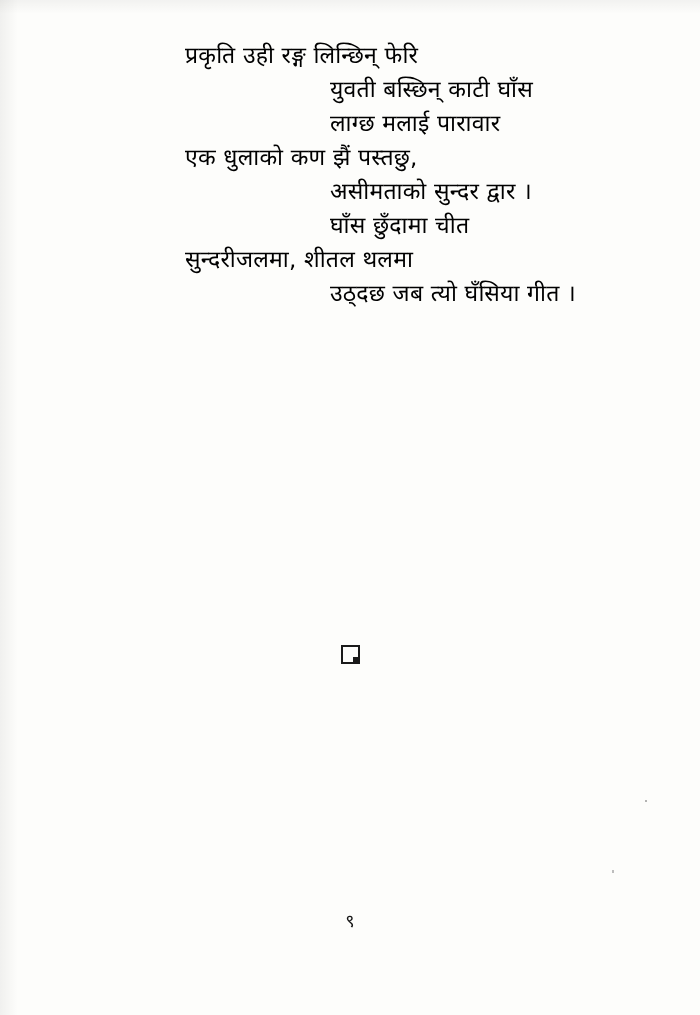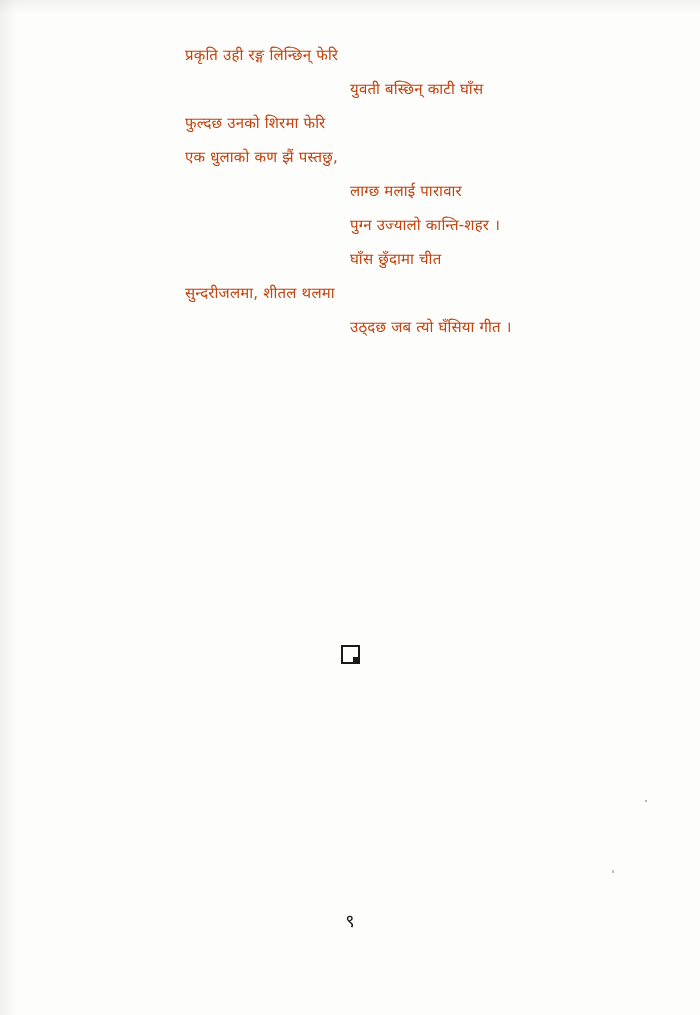--- a/index.html
+++ b/index.html
@@ -25,38 +25,37 @@
 
   .poem {
     position: absolute;
     top: 38px;
     left: 0;
     right: 0;
     padding: 0 0 0 0;
   }
 
   .line {
-    font-size: 15px;
+    font-size: 23px;
     line-height: 1.0;
     letter-spacing: 0.2px;
-    color: #c2410c;
+    color: #000000;
     white-space: pre;
     margin: 0;
     padding: 0;
     height: 34px;
     display: flex;
     align-items: center;
   }
 
   .line.indent-0 {
     padding-left: 185px;
   }
   .line.indent-1 {
     padding-left: 330px;
-    margin-left: 20px;
   }
 
   .ornament {
     position: absolute;
     left: 0;
     right: 0;
     top: 645px;
     text-align: center;
   }
   .ornament .glyph {
@@ -126,24 +125,23 @@
 </head>
 <body>
 
 <div class="page">
   <div class="edge-shadow-top"></div>
   <div class="edge-shadow-left"></div>
 
   <div class="poem" id="poem-body">
       <div class="line indent-0">प्रकृति उही रङ्ग लिन्छिन् फेरि</div>
       <div class="line indent-1">युवती बस्छिन् काटी घाँस</div>
-      <div class="line indent-0">फुल्दछ उनको शिरमा फेरि</div>
+      <div class="line indent-1">लाग्छ मलाई पारावार</div>
       <div class="line indent-0">एक धुलाको कण झैं पस्तछु,</div>
-      <div class="line indent-1">लाग्छ मलाई पारावार</div>
-      <div class="line indent-1">पुग्न उज्यालो कान्ति-शहर ।</div>
+      <div class="line indent-1">असीमताको सुन्दर द्वार ।</div>
       <div class="line indent-1">घाँस छुँदामा चीत</div>
       <div class="line indent-0">सुन्दरीजलमा, शीतल थलमा</div>
       <div class="line indent-1">उठ्दछ जब त्यो घँसिया गीत ।</div>
     </div>
 
   <div class="ornament">
     <span class="glyph"></span>
   </div>
 
   <div class="speck-a"></div>

